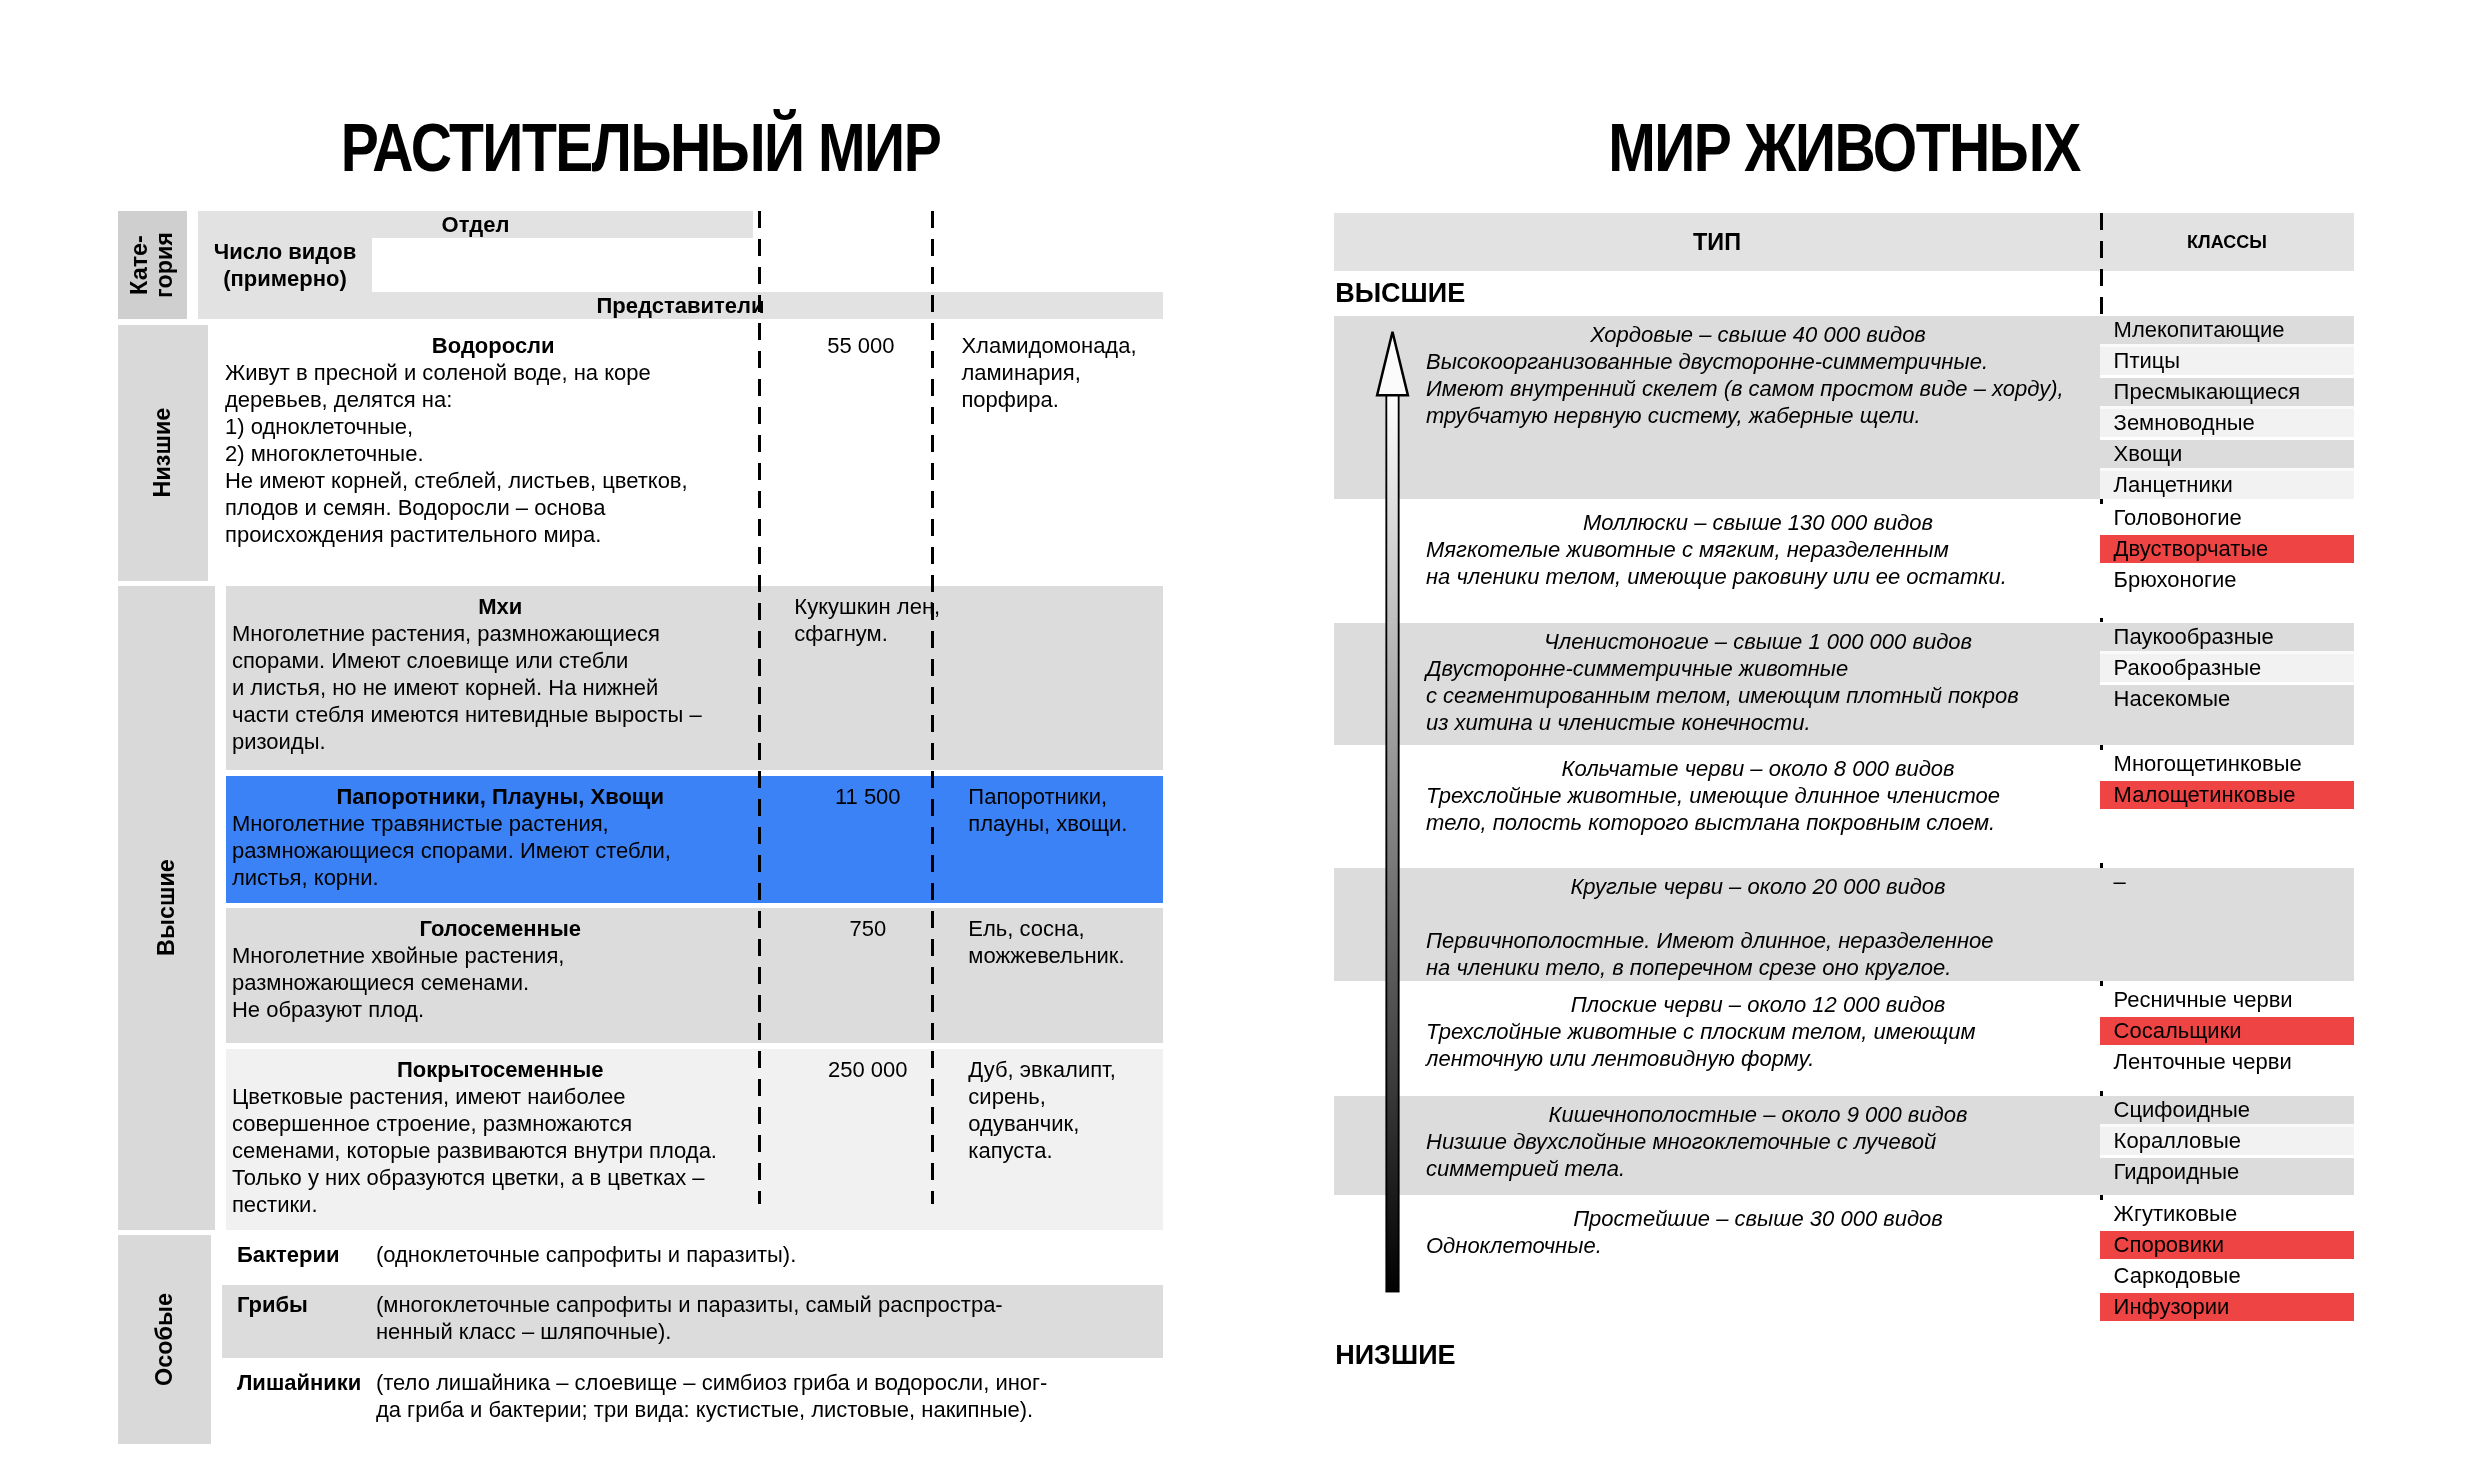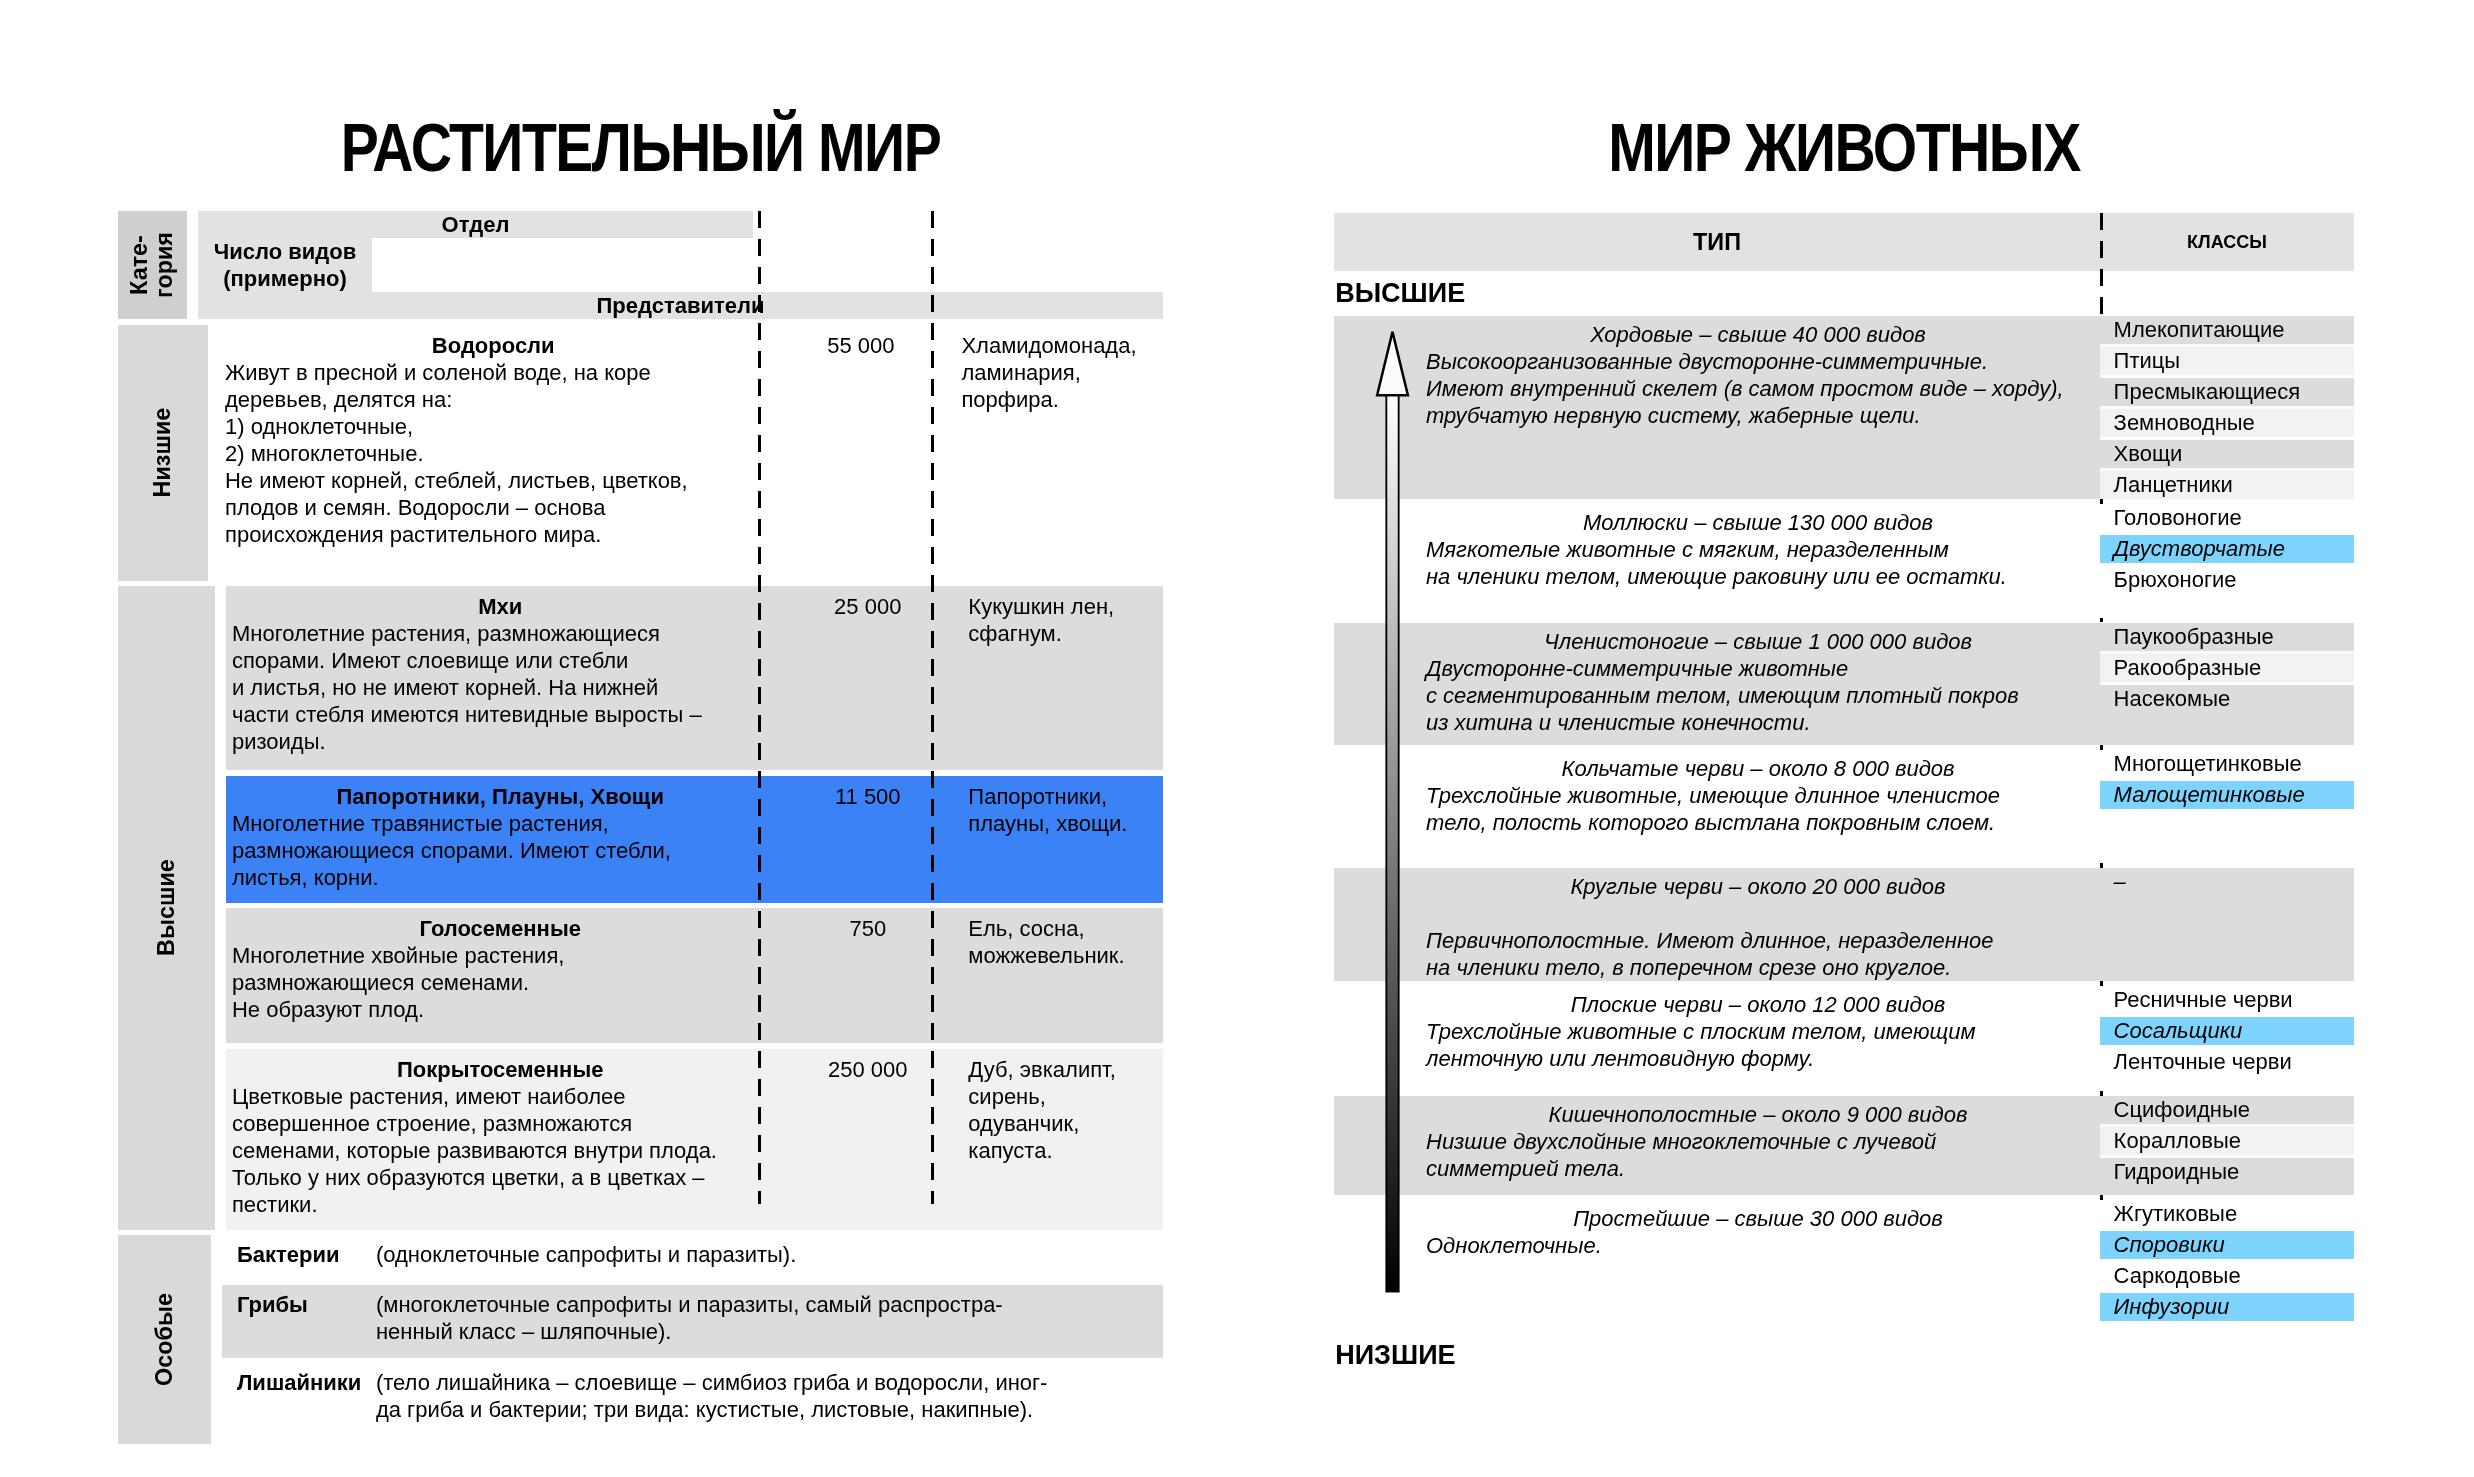--- a/index.html
+++ b/index.html
@@ -65,21 +65,21 @@
   .rlabel { font-weight:700; font-size:27px; line-height:31px; margin:7.4px 0 6.2px 1.2px; }
   .rlabel.lower { margin-top:17px; }
   .rrow { display:flex; margin-bottom:5px; position:relative; }
   .rtip { width:766px; padding:5px 10px 0 92px;font-style:italic; }
   .rt { text-align:center; }
   .rd { white-space:pre-line; }
   .rclasses { flex:1; list-style:none; }
   .rclasses li { min-height:27px; line-height:28px; padding-left:13.6px;
                  border-bottom:3.1px solid #fff; }
   .rclasses li:last-child { border-bottom:none; }
-  .rclasses li[data-bg="gray"]  { background:#7dd3fc;font-style:italic; }
+  .rclasses li[data-bg="gray"]  { background:#ef4444; }
   .rclasses li[data-bg="light"] { background:#f2f2f2; }
   .rclasses li[data-bg="row"]   { background:transparent; border-bottom-color:rgba(255,255,255,.85); }
   .rr0 { background:#dcdcdc; min-height:182px; }
   .rr1 { background:#ffffff; min-height:114px; }
   .rr2 { background:#dcdcdc; min-height:122px; }
   .rr3 { background:#ffffff; min-height:113px; }
   .rr4 { background:#dcdcdc; min-height:113px; }
   .rr5 { background:#ffffff; min-height:105px; }
   .rr6 { background:#dcdcdc; min-height:99px; }
   .rr7 { background:#ffffff; min-height:123px; }
@@ -143,21 +143,20 @@
       <div class="lrows">
         <div class="lrow lr-mhi">
           <div class="c-otdel">
             <div class="rtitle">Мхи</div>
             <div class="rdesc">Многолетние растения, размножающиеся
 спорами. Имеют слоевище или стебли
 и листья, но не имеют корней. На нижней
 части стебля имеются нитевидные выросты –
 ризоиды.</div>
           </div>
-          <div class="c-num">25 000</div>
           <div class="c-reps">Кукушкин лен,
 сфагнум.</div>
         </div>
         <div class="lrow lr-pap">
           <div class="c-otdel">
             <div class="rtitle">Папоротники, Плауны, Хвощи</div>
             <div class="rdesc">Многолетние травянистые растения,
 размножающиеся спорами. Имеют стебли,
 листья, корни.</div>
           </div>

